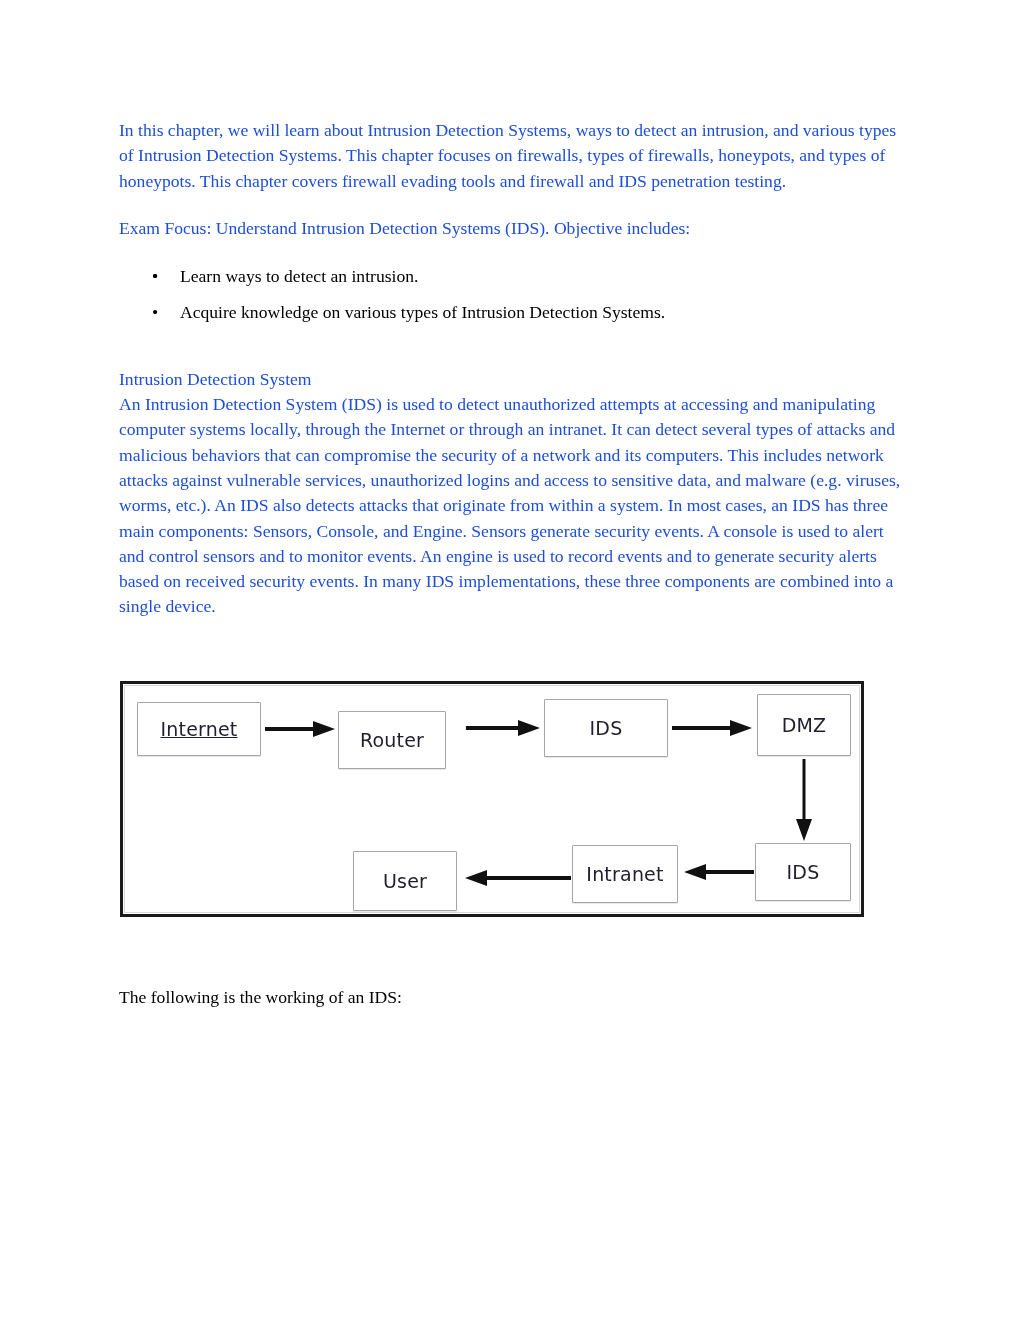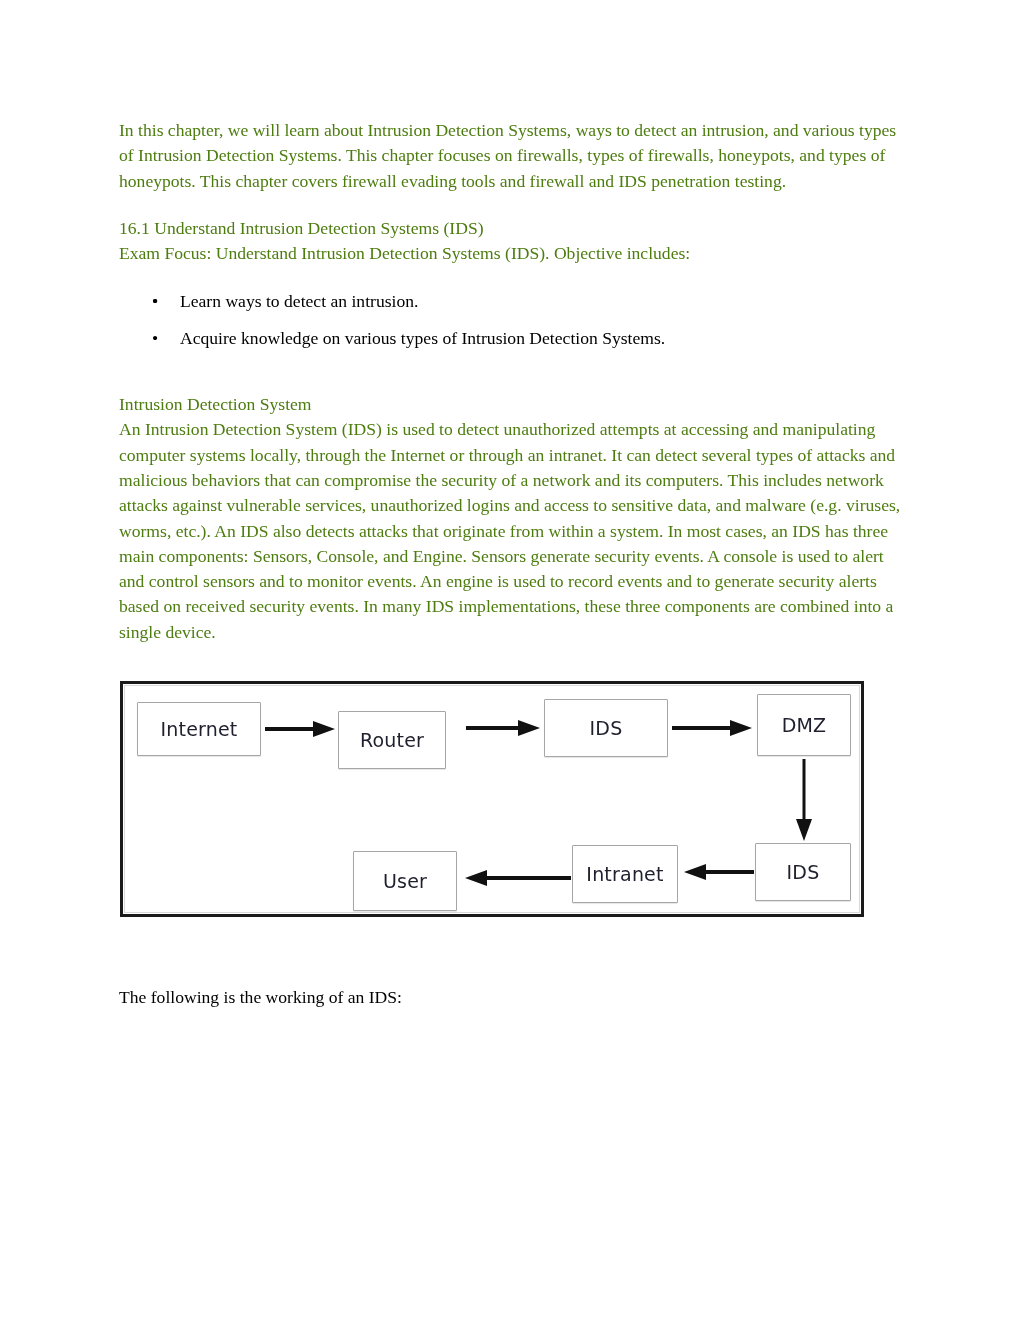--- a/index.html
+++ b/index.html
@@ -30,21 +30,21 @@
     left: 119px;
     top: 118px;
     width: 782px;
   }
 
   p.para {
     margin: 0;
     font-size: 17.6px;
     line-height: 25.3px;
     text-align: left;
-    color: #4d7c0f;
+    color: #1d4ed8;
   }
   .gap-md { height: 22px; }
   .gap-lg { height: 30px; }
 
   ul.bullets {
     margin: 0;
     padding: 0;
     list-style: none;
   }
   ul.bullets li {
@@ -114,21 +114,20 @@
 <body>
 
 <div class="page">
 
   <div class="content">
 
     <p class="para">In this chapter, we will learn about Intrusion Detection Systems, ways to detect an intrusion, and various types of Intrusion Detection Systems. This chapter focuses on firewalls, types of firewalls, honeypots, and types of honeypots. This chapter covers firewall evading tools and firewall and IDS penetration testing.</p>
 
     <div class="gap-md"></div>
 
-    <p class="para">16.1 Understand Intrusion Detection Systems (IDS)</p>
     <p class="para">Exam Focus: Understand Intrusion Detection Systems (IDS). Objective includes:</p>
 
     <div style="height:12px"></div>
 
     <ul class="bullets">
       <li>
         <span class="bullet-dot">•</span>
       </li>
       <li>
         <span class="bullet-dot">•</span>
@@ -143,21 +142,21 @@
     <div class="gap-lg"></div>
 
     <p class="para">Intrusion Detection System</p>
     <p class="para">An Intrusion Detection System (IDS) is used to detect unauthorized attempts at accessing and manipulating computer systems locally, through the Internet or through an intranet. It can detect several types of attacks and malicious behaviors that can compromise the security of a network and its computers. This includes network attacks against vulnerable services, unauthorized logins and access to sensitive data, and malware (e.g. viruses, worms, etc.). An IDS also detects attacks that originate from within a system. In most cases, an IDS has three main components: Sensors, Console, and Engine. Sensors generate security events. A console is used to alert and control sensors and to monitor events. An engine is used to record events and to generate security alerts based on received security events. In many IDS implementations, these three components are combined into a single device.</p>
 
   </div>
 
   <div class="diagram-wrap">
     <div class="diagram-frame"></div>
 
-    <div class="node" style="left:17px; top:21px; width:124px; height:54px;">
+    <div class="node" style="left:17px; top:21px; width:124px; height:54px;text-decoration:underline;">
       <span>Internet</span>
     </div>
 
     <div class="node" style="left:218px; top:30px; width:108px; height:58px;">
       <span>Router</span>
     </div>
 
     <div class="node" style="left:424px; top:18px; width:124px; height:58px;">
       <span>IDS</span>
     </div>

